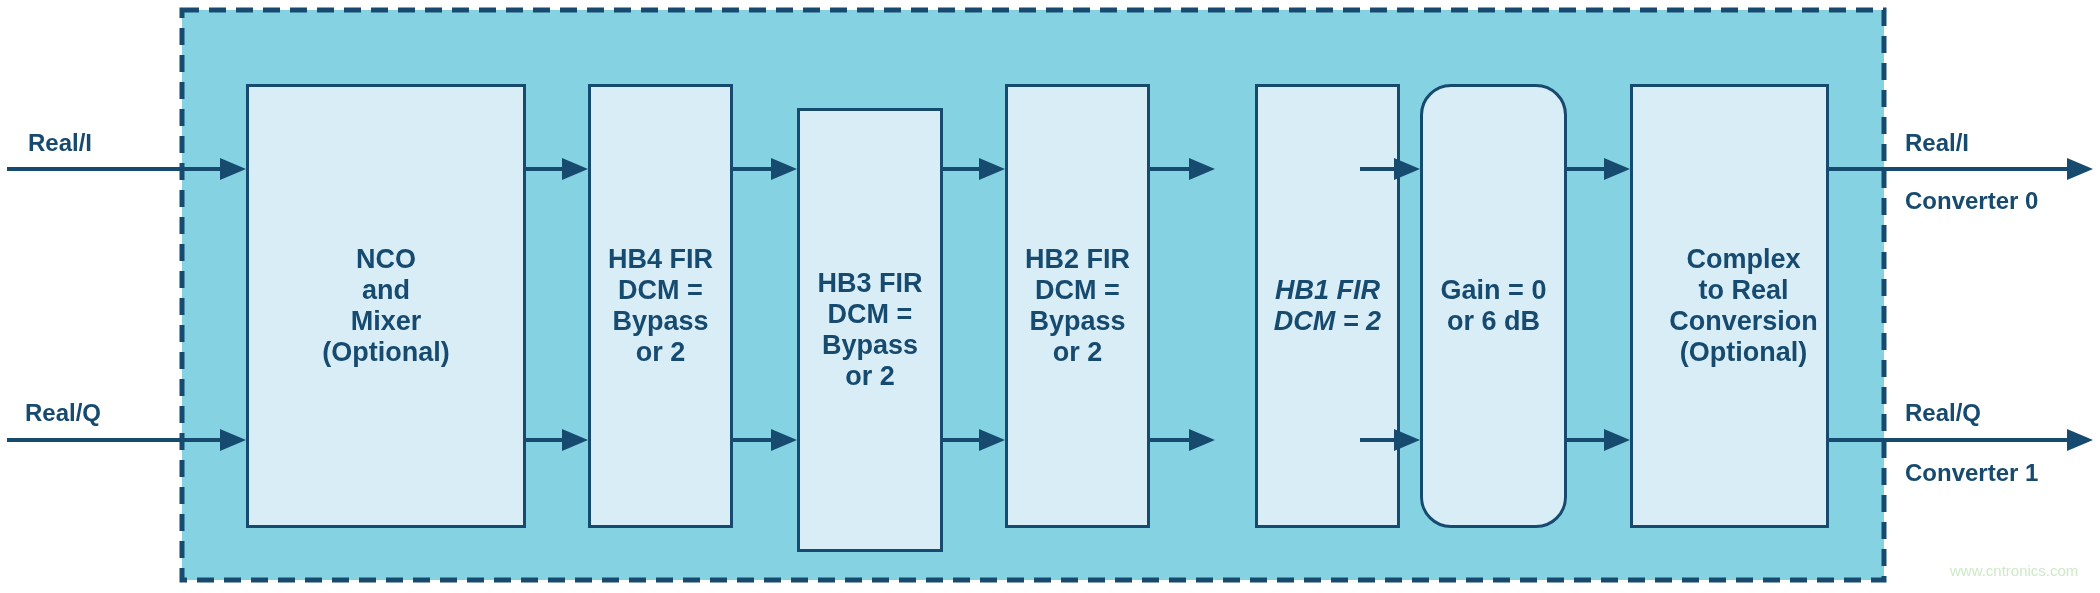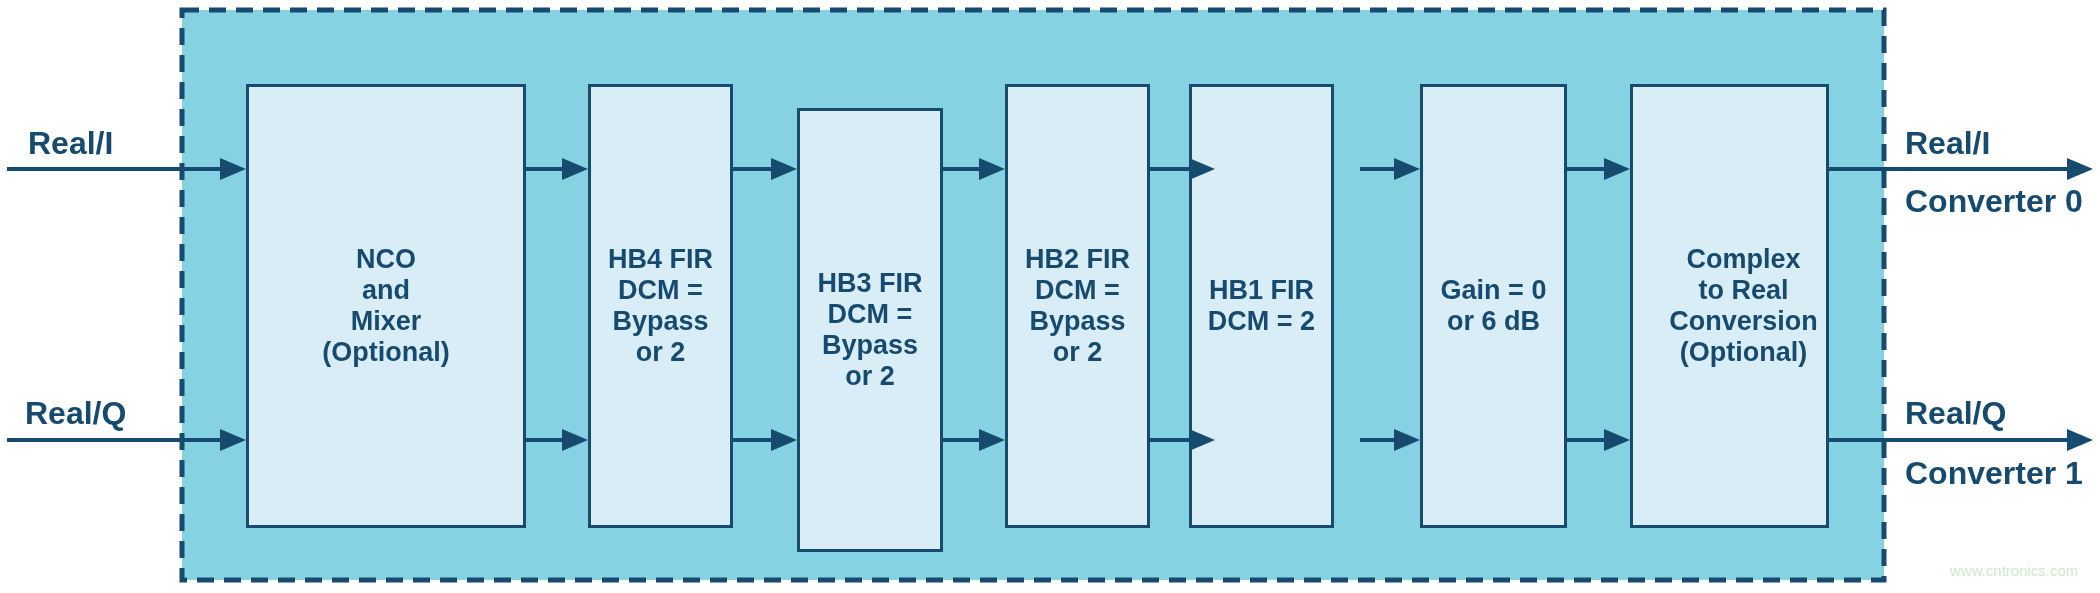--- a/index.html
+++ b/index.html
@@ -56,21 +56,21 @@
     width: 0;
     height: 0;
     border-left: 26px solid #164a6f;
     border-top: 11px solid transparent;
     border-bottom: 11px solid transparent;
   }
   .io-label {
     position: absolute;
     color: #164a6f;
     font-weight: bold;
-    font-size: 32px;
+    font-size: 24px;
     line-height: 30px;
     white-space: nowrap;
   }
   .watermark {
     position: absolute;
     left: 1913px;
     top: 562px;
     color: #cde9c7;
     font-size: 15px;
     font-weight: 400;
@@ -108,26 +108,26 @@
     <span>or 2</span>
   </div>
 
   <div class="block" style="left:1005px; width:145px;justify-content:center;">
     <span>HB2 FIR</span>
     <span>DCM =</span>
     <span>Bypass</span>
     <span>or 2</span>
   </div>
 
-  <div class="block" style="left:1189px; width:145px;">
+  <div class="block" style="left:1255px; width:145px;font-style:italic;">
     <span>HB1 FIR</span>
     <span>DCM = 2</span>
   </div>
 
-  <div class="block" style="left:1420px; width:147px;">
+  <div class="block" style="left:1420px; width:147px;border-radius:31px;">
     <span>Gain = 0</span>
     <span>or 6 dB</span>
   </div>
 
   <div class="block" style="left:1630px; width:199px;padding-left:28px;">
     <span>Complex</span>
     <span>to Real</span>
     <span>Conversion</span>
     <span>(Optional)</span>
   </div>

